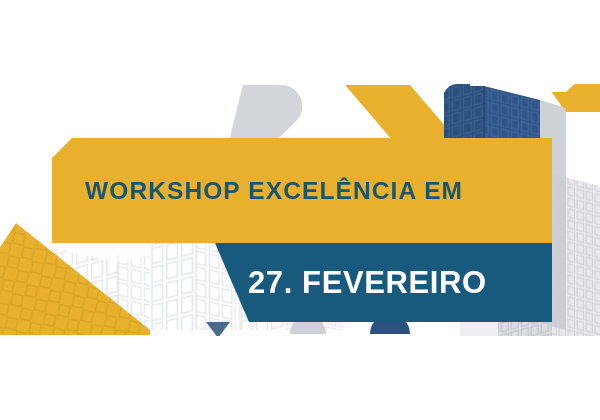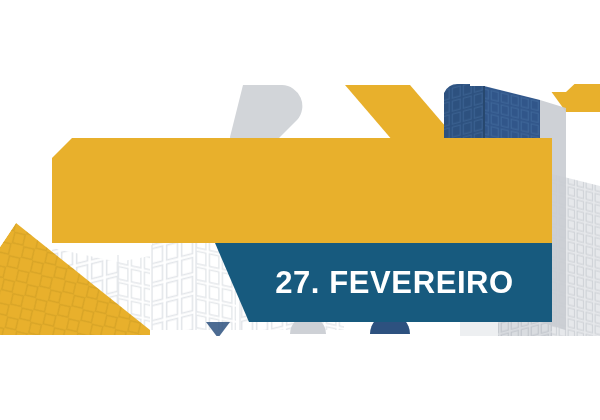--- a/index.html
+++ b/index.html
@@ -61,21 +61,21 @@
     z-index: 45;
     padding-left: 36px;
   }
   #date-text {
     color: #ffffff;
     font-size: 31px;
     font-weight: bold;
     letter-spacing: 0.6px;
     line-height: 1;
     white-space: nowrap;
-    text-align: center;
+    text-align: left;
     padding-right: 11px;
   }
 </style>
 </head>
 <body>
 
 <div id="poster">
 
   <svg class="layer" viewBox="0 0 600 420" width="600" height="420" xmlns="http://www.w3.org/2000/svg">
     <defs>
@@ -180,19 +180,20 @@
 
       <rect x="0" y="336" width="600" height="84" fill="#ffffff"></rect>
 
       <polygon points="0,0 0,247 16,223 120,0" fill="#ffffff"></polygon>
 
       <rect x="0" y="0" width="600" height="84" fill="#ffffff"></rect>
     </g>
   </svg>
 
   <div class="banner" id="headline-banner">
+    <div class="headline-line">WORKSHOP EXCELÊNCIA EM</div>
   </div>
 
   <div class="banner" id="date-banner">
     <div id="date-text">27. FEVEREIRO</div>
   </div>
 
 </div>
 
 </body></html>

